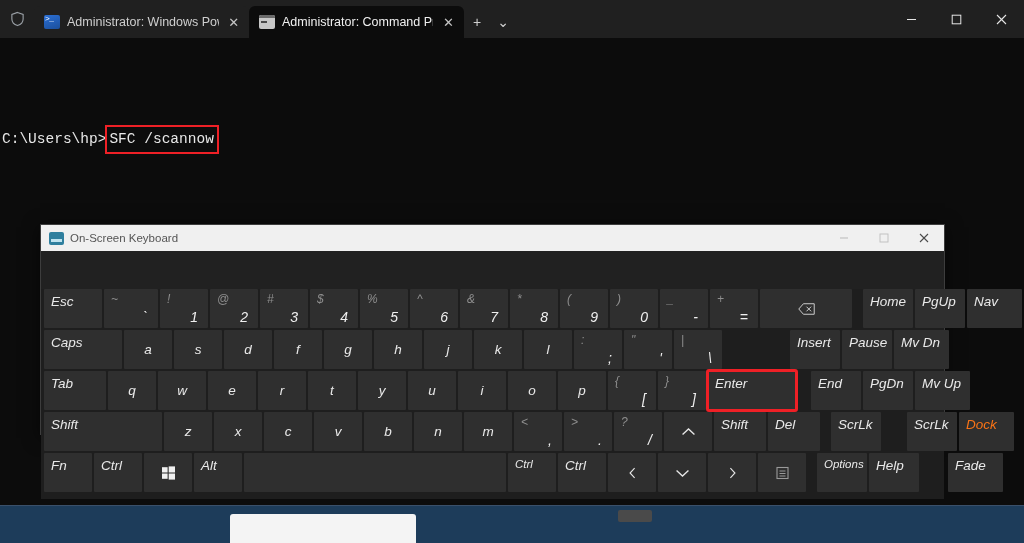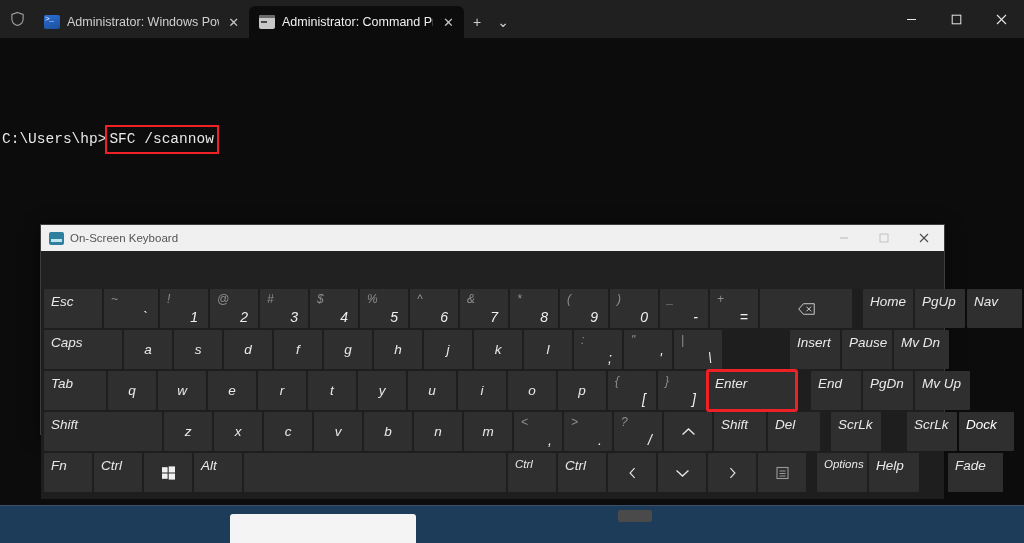--- a/index.html
+++ b/index.html
@@ -77,21 +77,21 @@
   .osk-wcbtn svg { width: 10px; height: 10px; }
 
   .osk-pad { background: #1e1e1e; height: 248px; padding: 0; position: relative; font-style: italic; }
   .osk-blank { height: 38px; background: #212121; }
   .kb { padding: 0 3px; }
   .krow { display: flex; height: 39px; margin-bottom: 2px; }
   .key {
     background: #2f2f2f; margin-right: 2px; position: relative;
     color: #e9e9e9; font-size: 13.5px; border-radius: 1px; flex: 0 0 auto;
   }
-  .key.dim { color: #ffffff; }
+  .key.dim { color: #f97316; }
   
   .key .wl { position: absolute; left: 7px; top: 5px; white-space: nowrap; }
   
   .key .ctr { position: absolute; inset: 0; display: flex; align-items: center; justify-content: center; }
   
   .key .up { position: absolute; left: 7px; top: 3px; font-size: 12px; color: #8e8e8e; }
   .key .lo { position: absolute; right: 10px; bottom: 3px; font-size: 14px; color: #f0f0f0; }
   .key .ic { position: absolute; inset: 0; display: flex; align-items: center; justify-content: center; }
   .key .ic svg { width: 17px; height: 14px; }
   .key.small .wl { font-size: 11.5px; }

